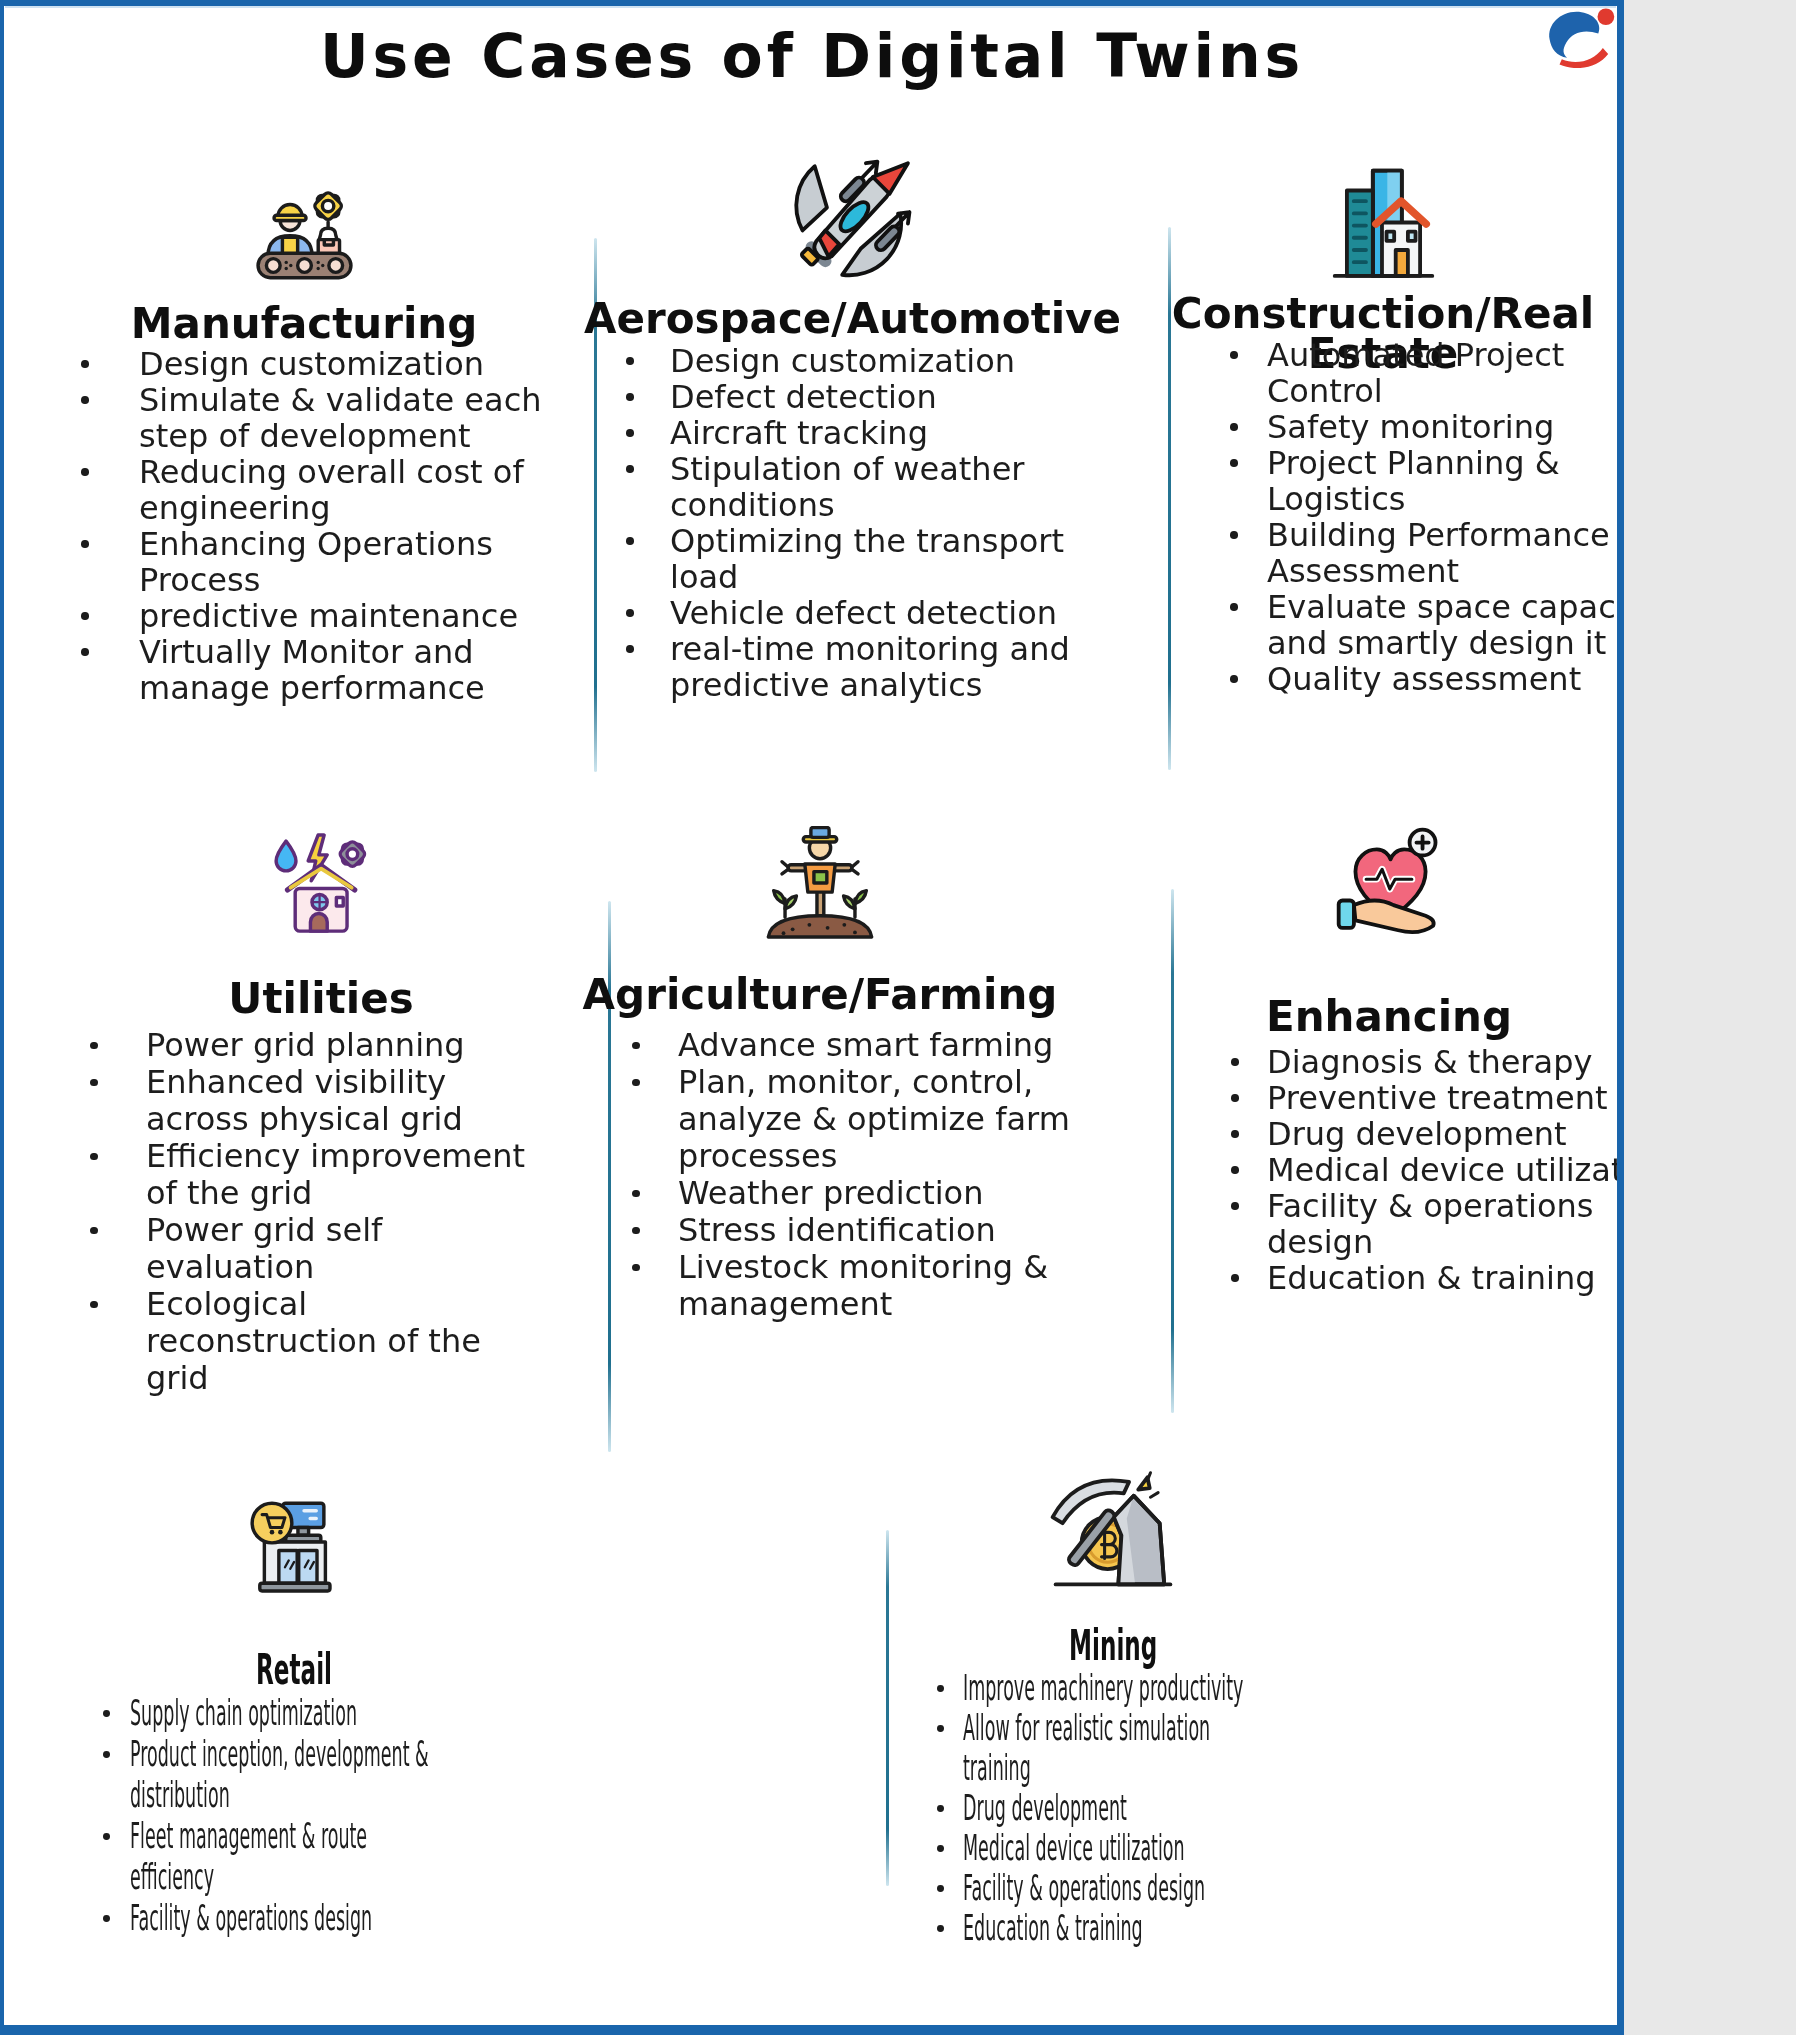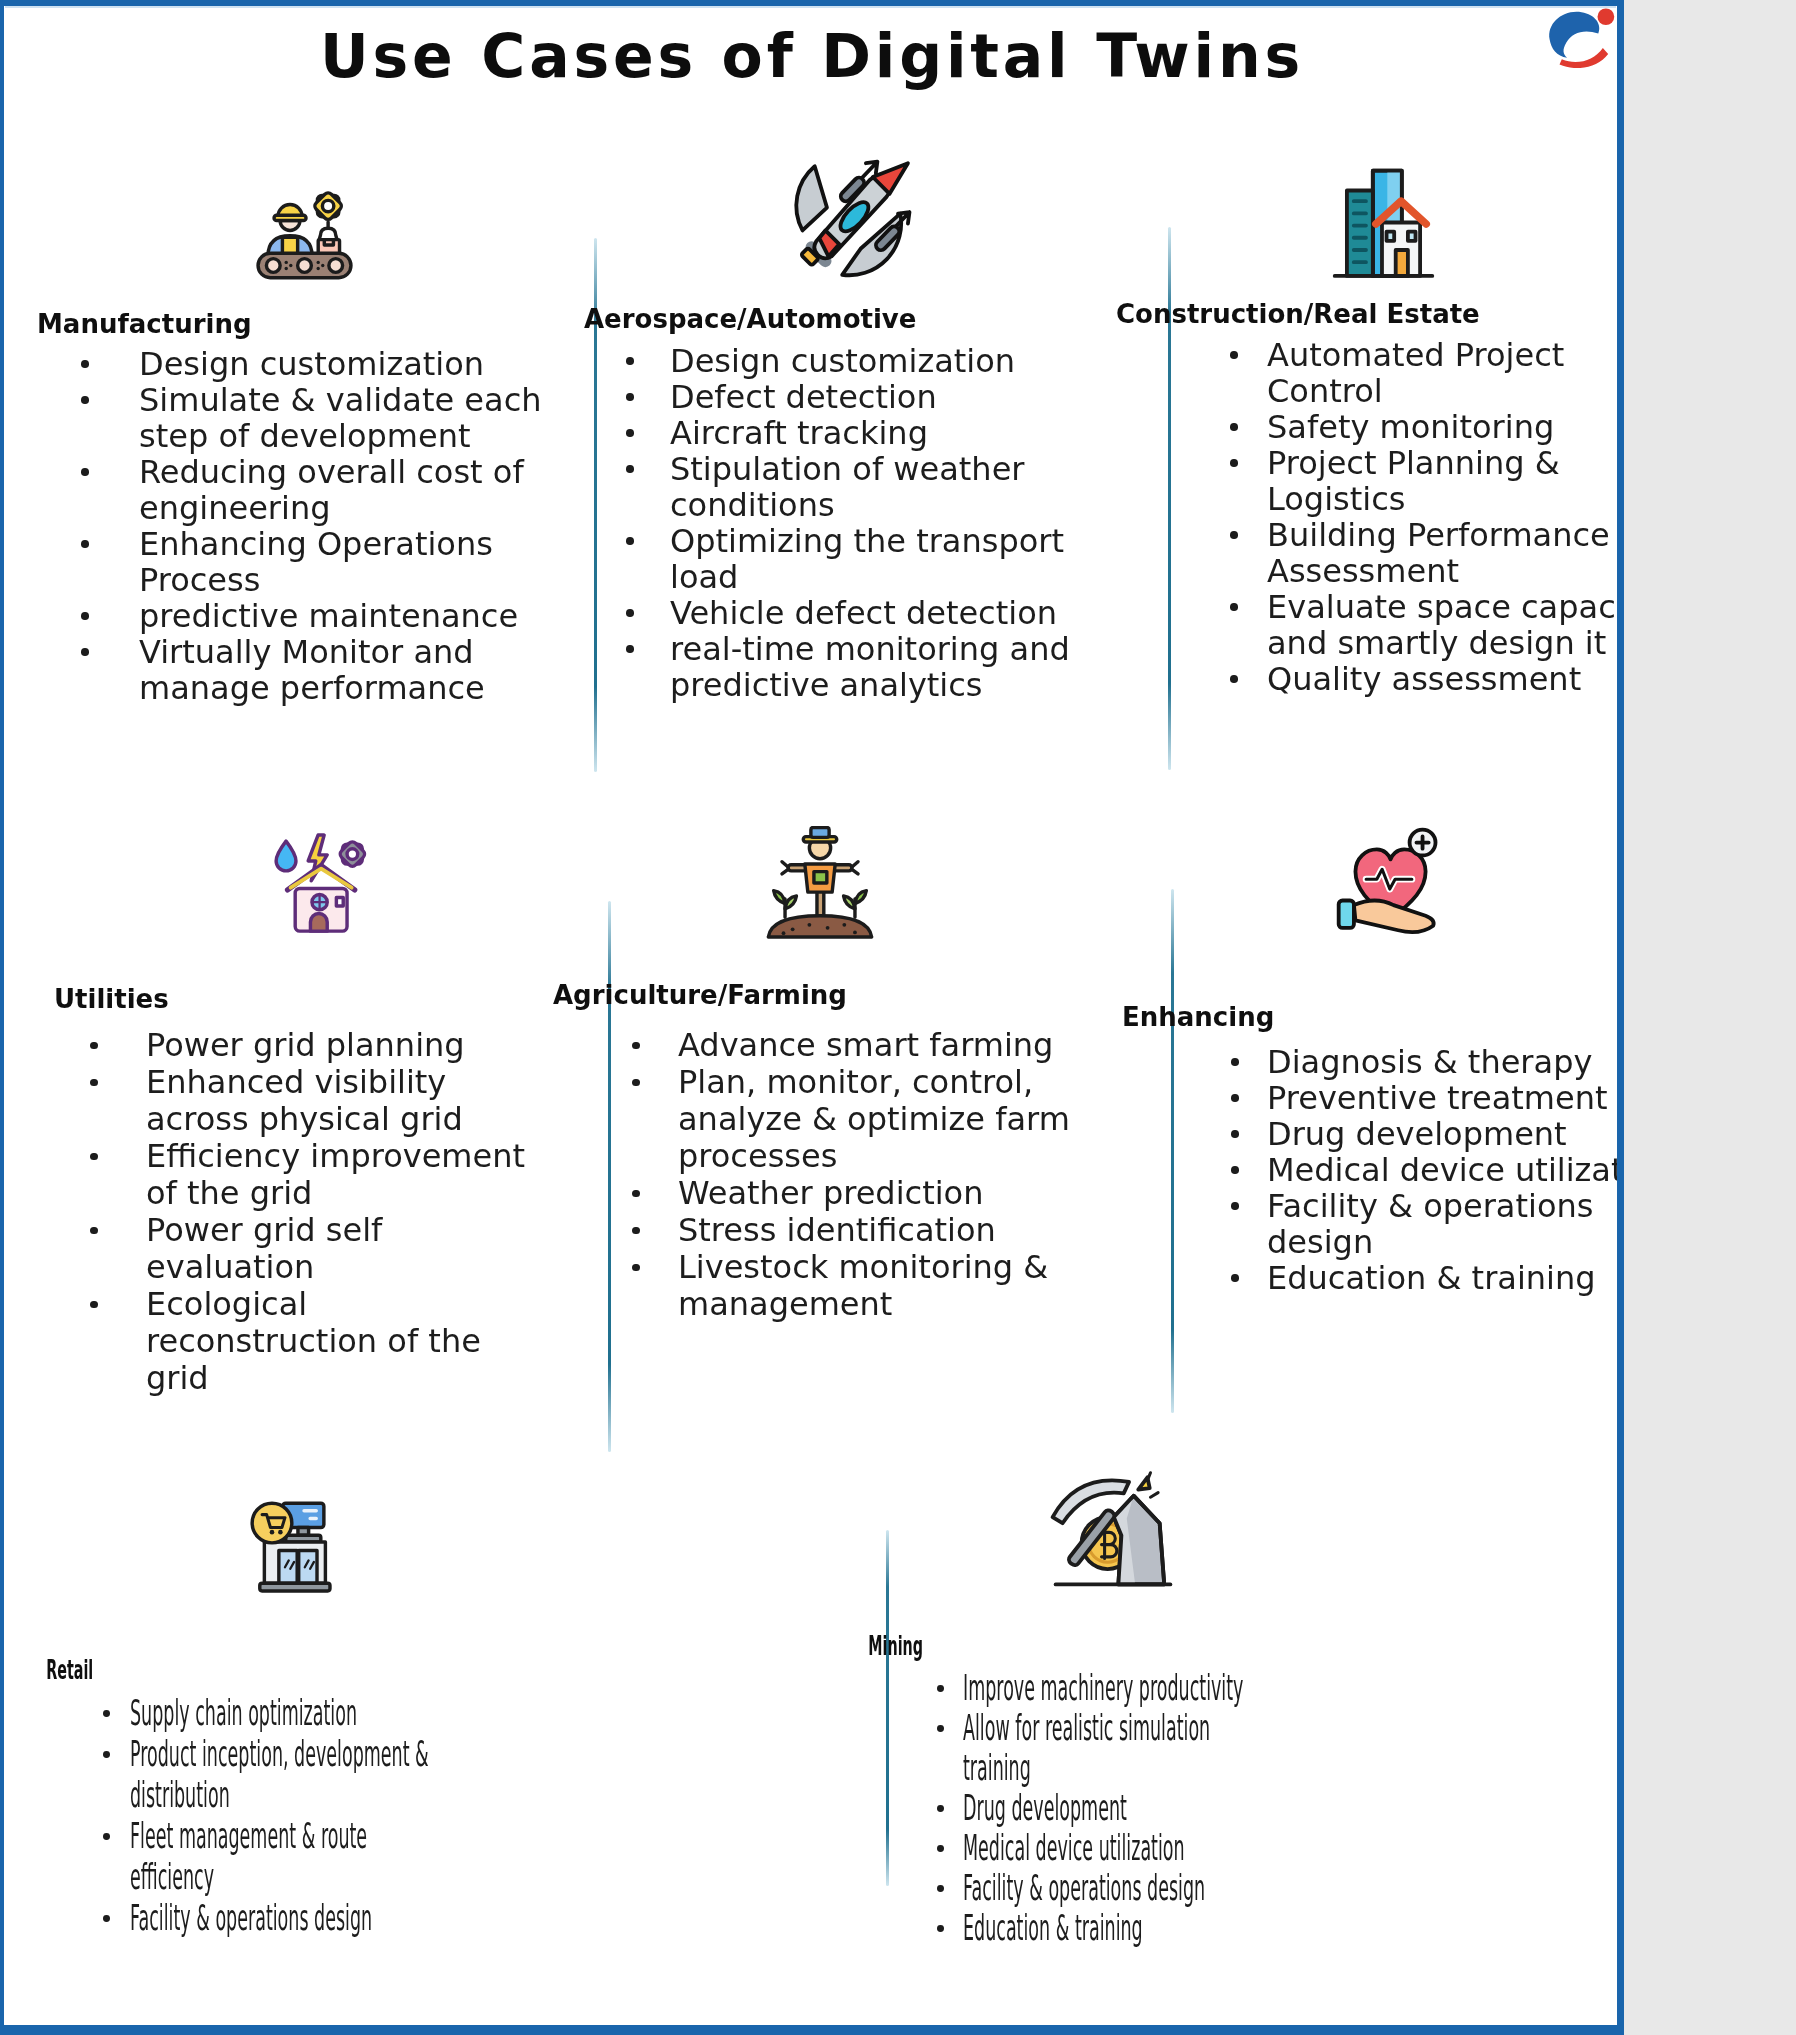--- a/index.html
+++ b/index.html
@@ -19,21 +19,21 @@
     background:linear-gradient(180deg,#cfe6ef 0%,#2a7795 16%,#20708f 84%,#cfe6ef 100%);}
   .d1{left:594px;top:238px;height:534px;}
   .d2{left:1168px;top:227px;height:543px;}
   .d3{left:608px;top:901px;height:551px;}
   .d4{left:1171px;top:889px;height:524px;}
   .d5{left:886px;top:1530px;height:356px;}
 
   .sec{position:absolute;inset:0;pointer-events:none;}
   .sec .icon{position:absolute;top:var(--icon-top);left:calc(var(--cx) - var(--iw)/2);}
   .sec h2{position:absolute;margin:0;top:var(--head-top);left:calc(var(--cx) - 267px);
-    width:534px;font-size:26px;line-height:40px;font-weight:800;color:#0f0f0f;}
+    width:534px;text-align:center;font-size:42px;line-height:40px;font-weight:800;color:#0f0f0f;}
   .sec ul{position:absolute;margin:0;padding:0;list-style:none;
     left:var(--dot-x);top:var(--list-top);width:626px;}
   .sec li{position:relative;font-size:32px;line-height:var(--pitch);
     padding-left:var(--pad);color:#1d1d1d;}
   .sec li::before{content:"";position:absolute;left:0;top:calc(var(--pitch)/2 - 3.8px);
     width:7.6px;height:7.6px;border-radius:50%;background:#1c1c1c;}
   .txt{display:inline-block;white-space:pre-line;}
 
   .condensed li{font-size:35px;}
   .condensed li::before{width:6.9px;height:6.9px;top:calc(var(--pitch)/2 - 3.1px);}

